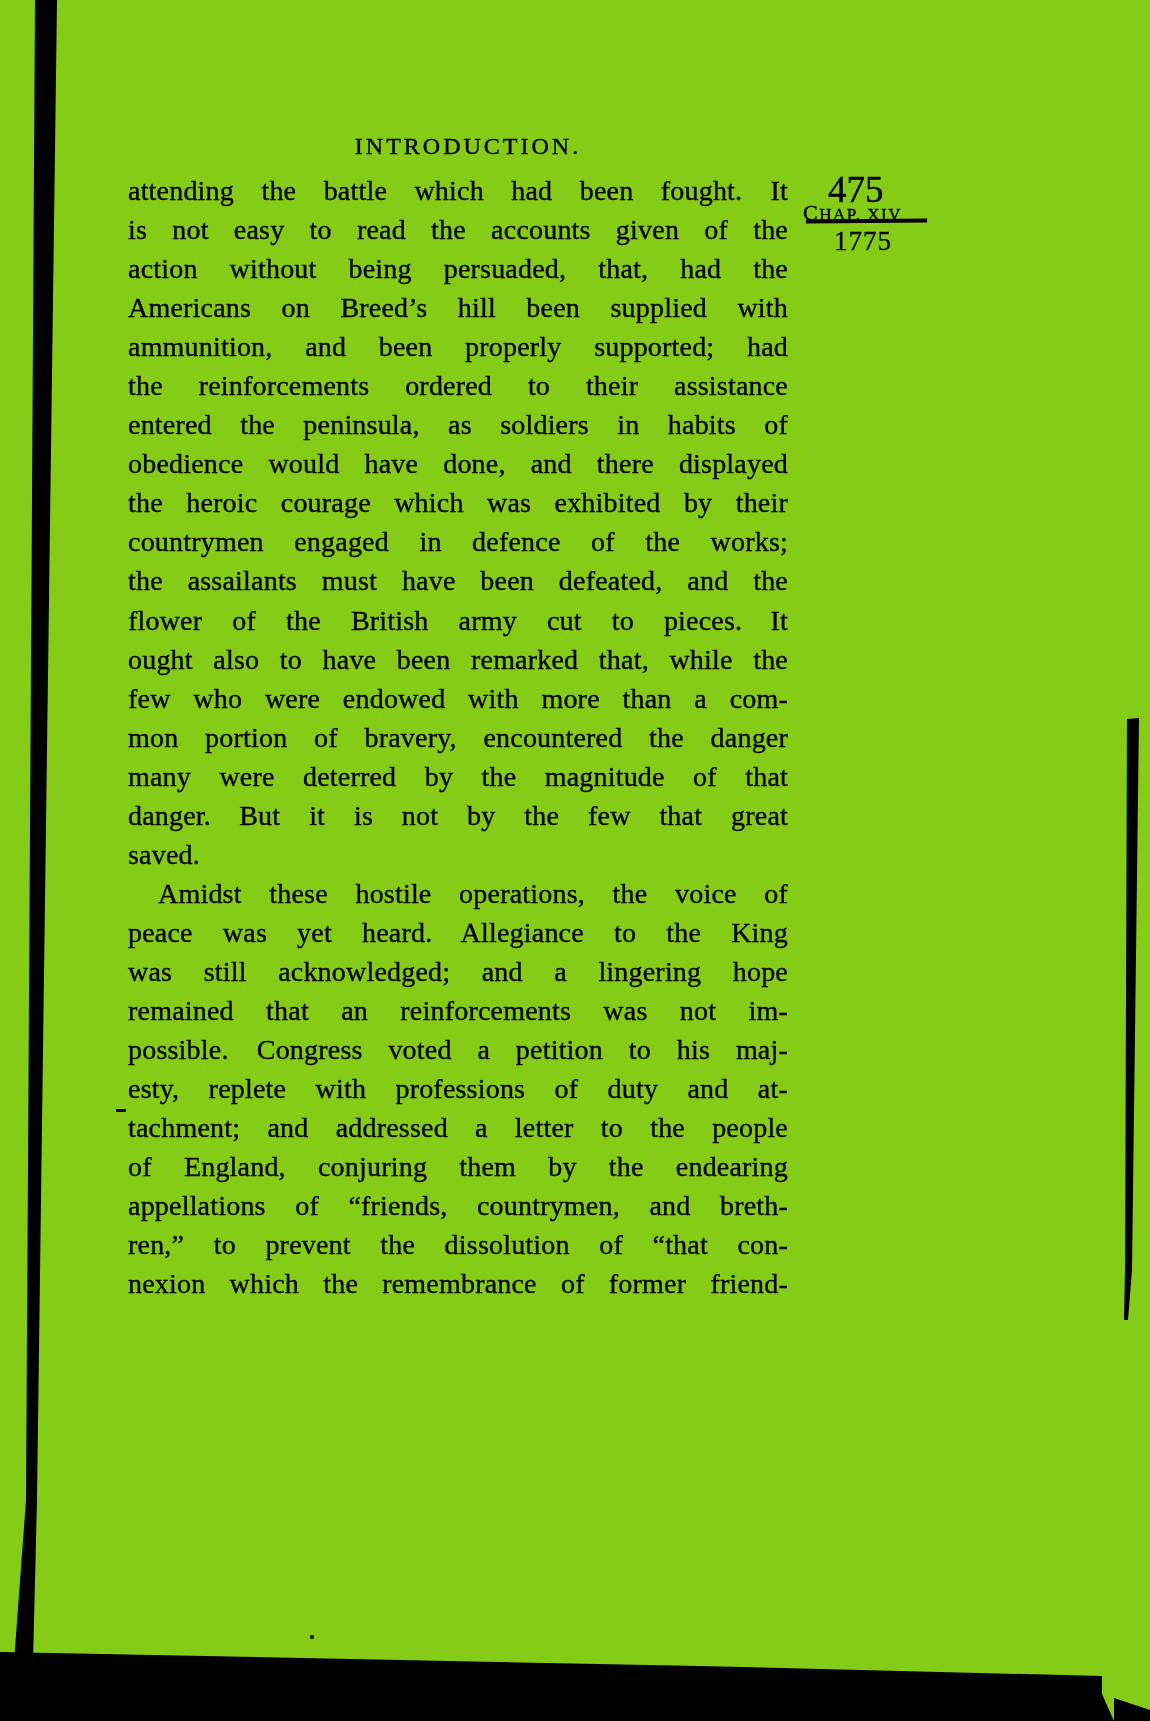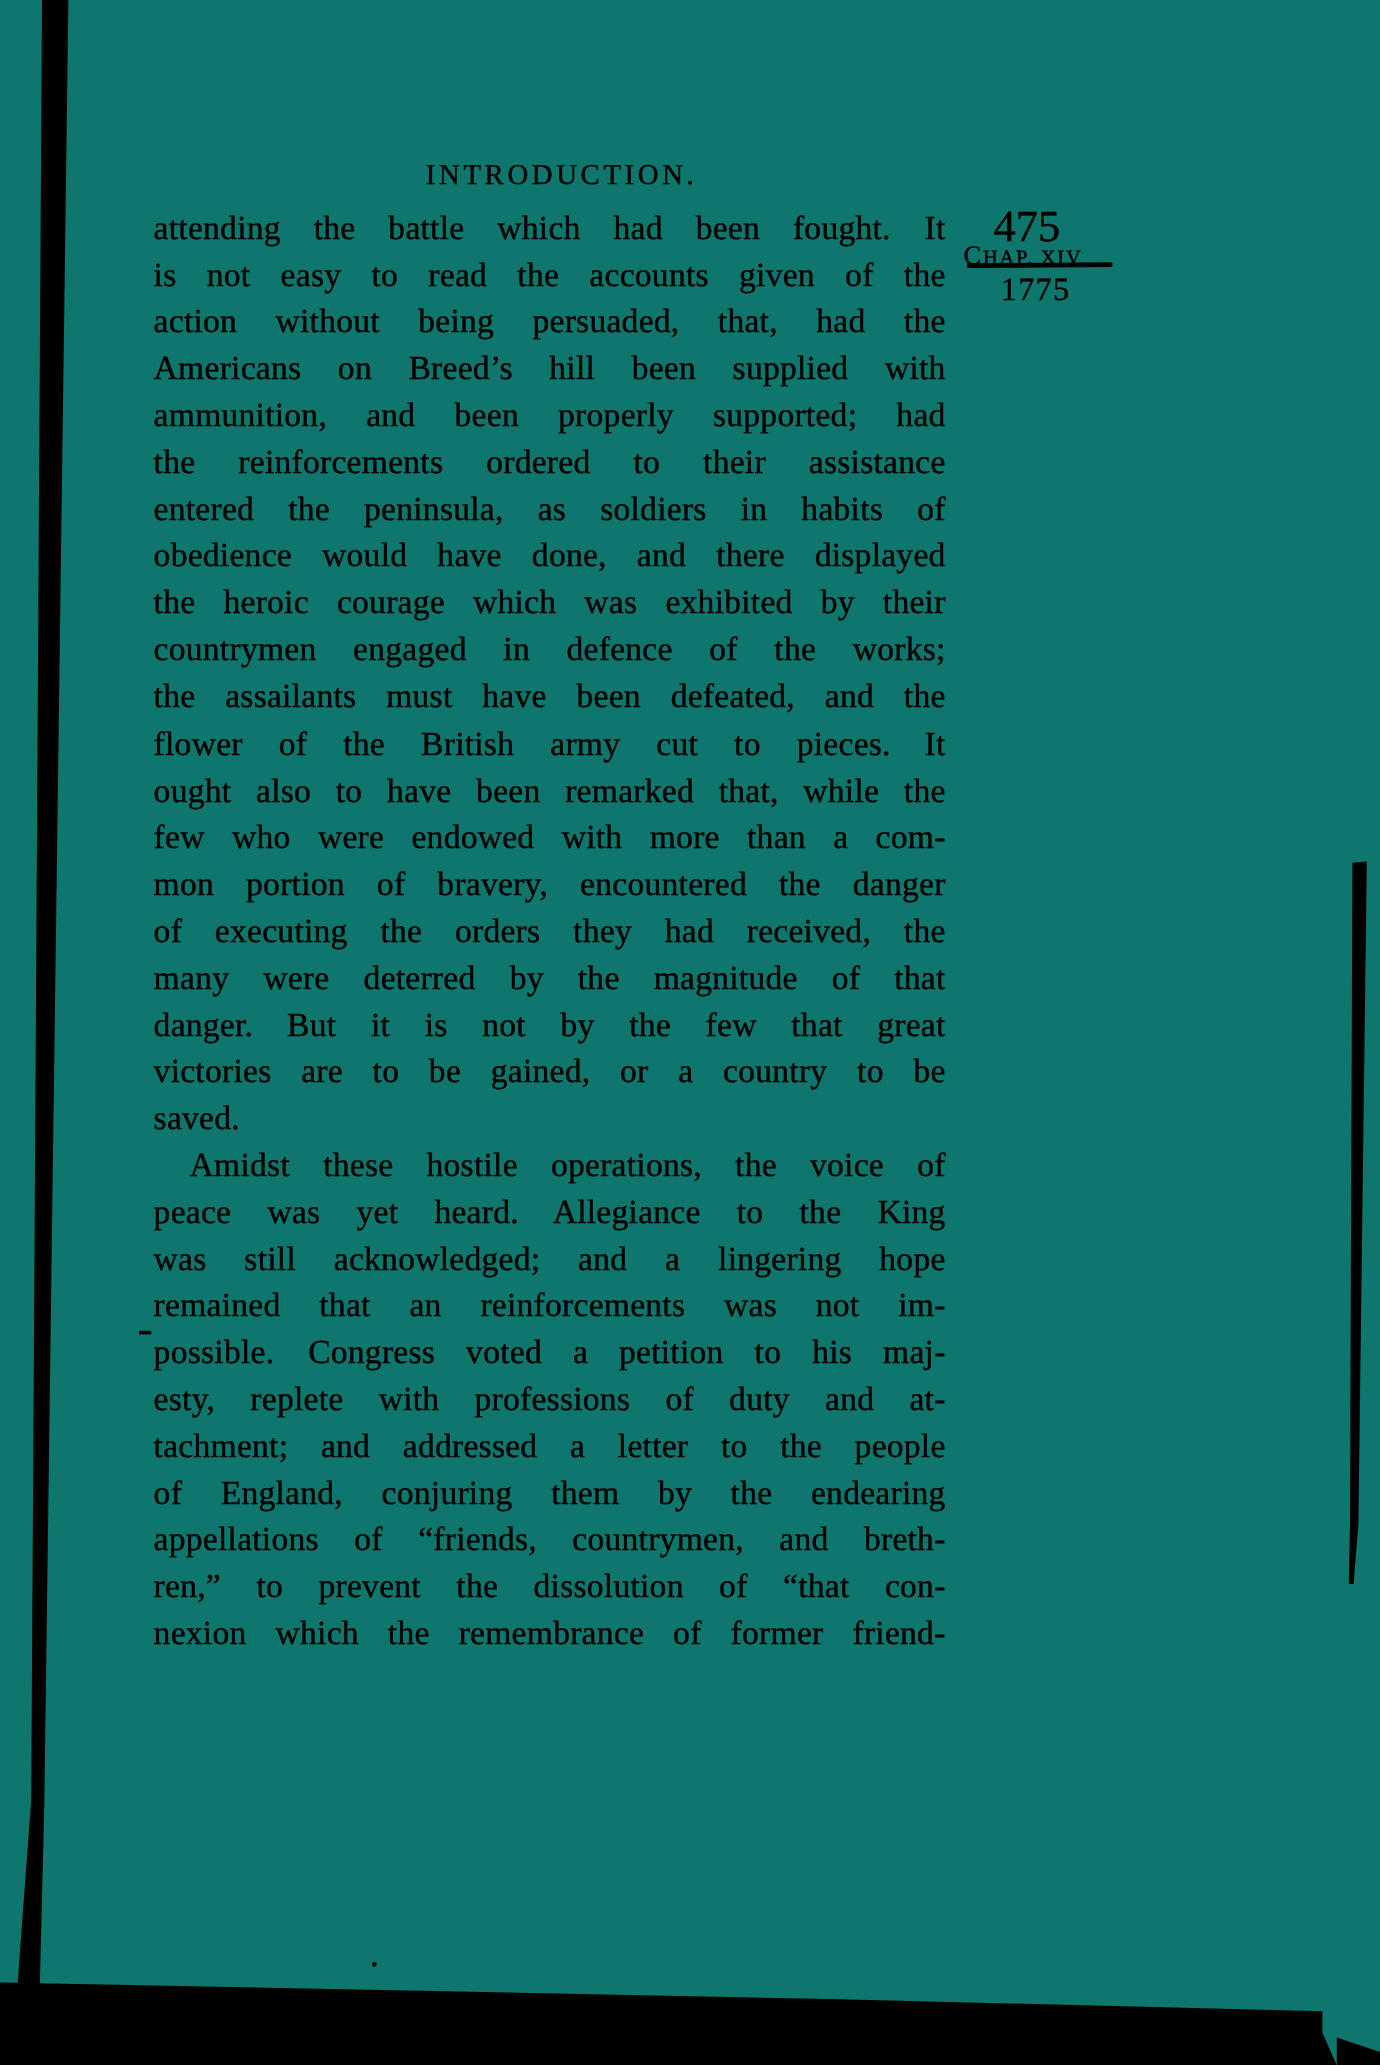--- a/index.html
+++ b/index.html
@@ -1,20 +1,20 @@
 <!DOCTYPE html>
 <html><head>
 <meta charset="utf-8">
 <style>
   html, body { margin: 0; padding: 0; background: #e8e8e8; }
   .page {
     position: relative;
     width: 1150px;
     height: 1721px;
-    background: #0f766e;
+    background: #84cc16;
     overflow: hidden;
     font-family: "Liberation Serif", "DejaVu Serif", serif;
     color: #000000;
   }
   .running-head {
     position: absolute;
     left: 138px; top: 133px; width: 660px;
     text-align: center;
     font-size: 24px;
     letter-spacing: 3px;
@@ -97,24 +97,22 @@
     <div class="ln">the reinforcements ordered to their assistance</div>
     <div class="ln">entered the peninsula, as soldiers in habits of</div>
     <div class="ln">obedience would have done, and there displayed</div>
     <div class="ln">the heroic courage which was exhibited by their</div>
     <div class="ln">countrymen engaged in defence of the works;</div>
     <div class="ln">the assailants must have been defeated, and the</div>
     <div class="ln">flower of the British army cut to pieces. It</div>
     <div class="ln">ought also to have been remarked that, while the</div>
     <div class="ln">few who were endowed with more than a com-</div>
     <div class="ln">mon portion of bravery, encountered the danger</div>
-    <div class="ln">of executing the orders they had received, the</div>
     <div class="ln">many were deterred by the magnitude of that</div>
     <div class="ln">danger. But it is not by the few that great</div>
-    <div class="ln">victories are to be gained, or a country to be</div>
     <div class="ln short">saved.</div>
     <div class="ln indent">Amidst these hostile operations, the voice of</div>
     <div class="ln">peace was yet heard. Allegiance to the King</div>
     <div class="ln">was still acknowledged; and a lingering hope</div>
     <div class="ln">remained that an reinforcements was not im-</div>
     <div class="ln">possible. Congress voted a petition to his maj-</div>
     <div class="ln">esty, replete with professions of duty and at-</div>
     <div class="ln">tachment; and addressed a letter to the people</div>
     <div class="ln">of England, conjuring them by the endearing</div>
     <div class="ln">appellations of “friends, countrymen, and breth-</div>

